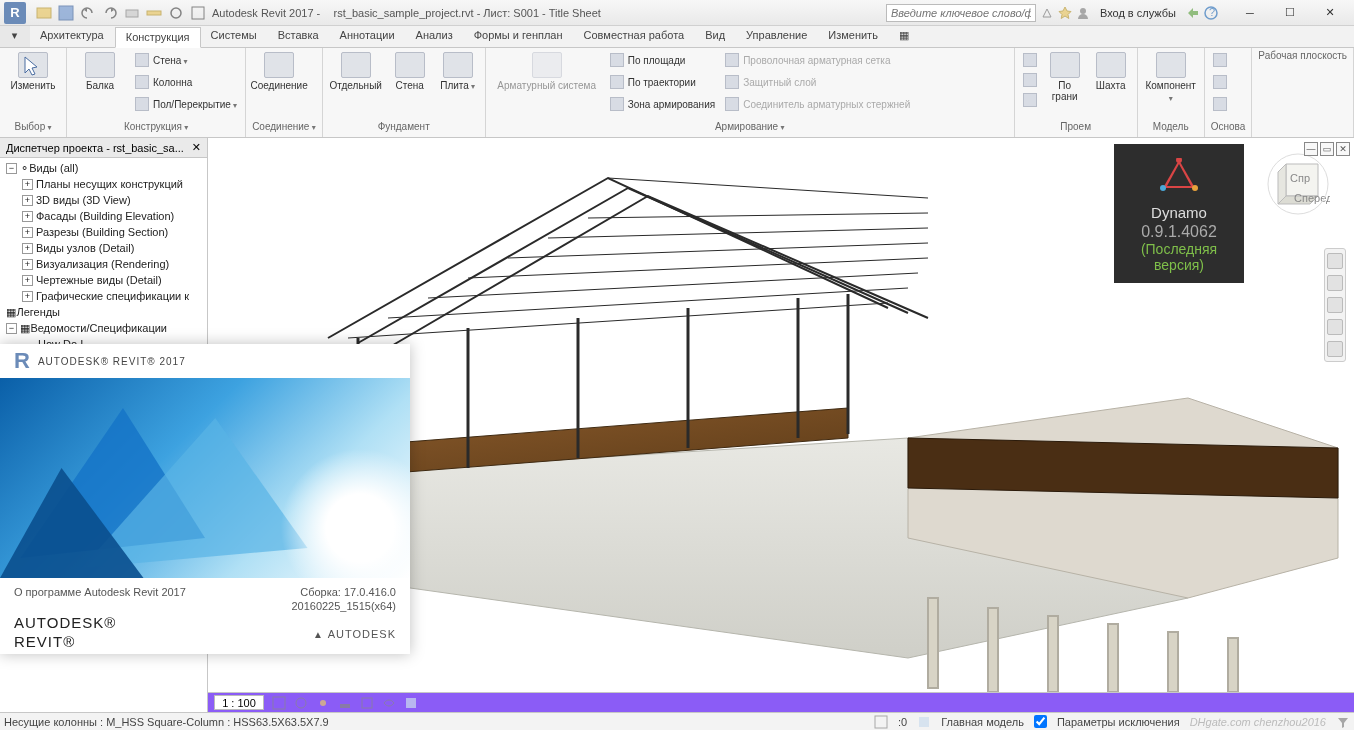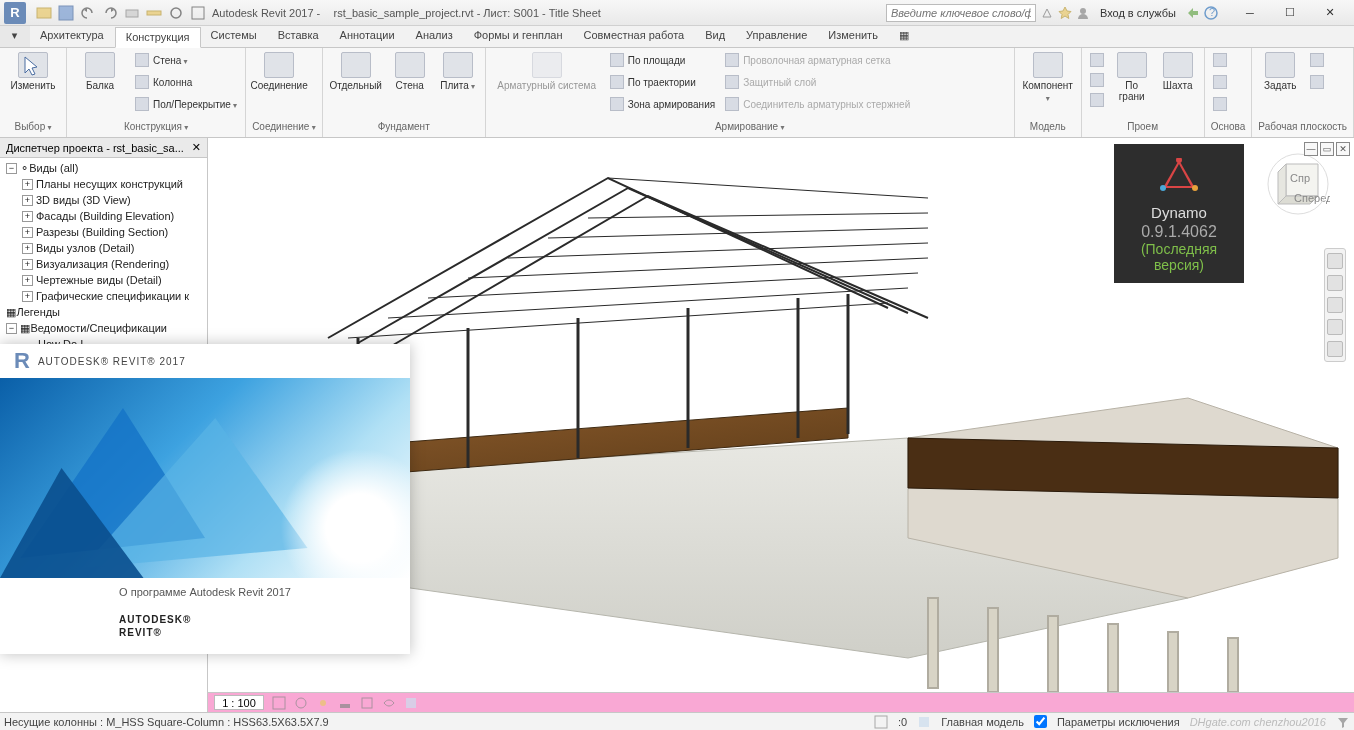--- a/index.html
+++ b/index.html
@@ -54,43 +54,43 @@
 .canvas { flex: 1; position: relative; background: #fff; overflow: hidden; }
 .model-svg { position: absolute; inset: 0; }
 
 
 .splash { position: absolute; left: 0; top: 344px; width: 410px; height: 310px; background: #fff; box-shadow: 0 0 14px rgba(0,0,0,.25); z-index: 20; }
 .splash-top { height: 34px; display: flex; align-items: center; padding: 0 14px; gap: 8px; }
 .splash-top .r { font-size: 22px; font-weight: bold; color: #6b8bb8; }
 .splash-top .t { font-size: 10px; letter-spacing: 1px; color: #444; }
 .splash-img { height: 200px; background: linear-gradient(135deg,#0a5fa8,#3da2e0 40%,#b0e0f5 70%,#fff); position: relative; overflow: hidden; }
 .splash-glow { position: absolute; right: -30px; bottom: -30px; width: 160px; height: 160px; background: radial-gradient(circle,#fff 0%,#fff 30%,rgba(255,255,255,0) 70%); }
-.splash-bot { padding: 8px 14px; display: flex; justify-content: center; font-size: 10px; color: #555; }
+.splash-bot { padding: 8px 14px; display: flex; justify-content: space-between; font-size: 10px; color: #555; }
 .splash-bot .col { display: flex; flex-direction: column; gap: 2px; }
-.splash-bot .brand { font-size: 10px; letter-spacing: 1px; color: #222; font-weight: bold; }
+.splash-bot .brand { font-size: 15px; letter-spacing: 1px; color: #222; }
 .splash-bot .auth { font-size: 10px; letter-spacing: 1px; }
 
 
 .dynamo { position: absolute; right: 110px; top: 6px; width: 130px; background: #2d2d2d; color: #ddd; padding: 14px 8px 10px; text-align: center; z-index: 10; }
 .dynamo .logo { width: 40px; height: 40px; margin: 0 auto 6px; position: relative; }
 .dynamo .name { font-size: 15px; color: #ddd; margin-bottom: 2px; }
 .dynamo .ver { font-size: 16px; color: #aaa; }
 .dynamo .note { font-size: 14px; color: #7fbf4a; }
 
 
 .viewcube { position: absolute; right: 24px; top: 14px; width: 64px; height: 64px; z-index: 5; }
 .navbar-right { position: absolute; right: 8px; top: 110px; width: 22px; background: #f3f3f3; border: 1px solid #ccc; border-radius: 3px; display: flex; flex-direction: column; gap: 6px; padding: 4px 2px; z-index: 5; }
 .navbar-right .nb { width: 16px; height: 16px; background: #e2e2e2; border: 1px solid #bbb; border-radius: 2px; }
 
 
 .view-ctrl { position: absolute; right: 4px; top: 4px; display: flex; gap: 2px; z-index: 6; }
 .view-ctrl .vc { width: 14px; height: 14px; border: 1px solid #888; font-size: 9px; text-align: center; line-height: 12px; color: #555; background: #f8f8f8; }
 
 
-.viewbar { position: absolute; left: 0; bottom: 0; height: 20px; background: #f9a8d4; border-top: 1px solid #c7c7c7; display: flex; align-items: center; padding: 0 6px; gap: 8px; font-size: 10px; color: #555; width: 100%; z-index: 4; }
+.viewbar { position: absolute; left: 0; bottom: 0; height: 20px; background: #8b5cf6; border-top: 1px solid #c7c7c7; display: flex; align-items: center; padding: 0 6px; gap: 8px; font-size: 10px; color: #555; width: 100%; z-index: 4; }
 .viewbar .scale-in { width: 50px; height: 15px; border: 1px solid #bbb; text-align: center; }
 .viewbar .vbic { width: 14px; height: 14px; opacity: .7; }
 
 
 .statusbar { height: 18px; background: #f3f3f3; border-top: 1px solid #c7c7c7; display: flex; align-items: center; font-size: 10px; color: #444; padding: 0 4px; gap: 10px; }
 .statusbar .spacer { flex: 1; }
 .statusbar .sic { width: 14px; height: 14px; opacity: .7; }
 .watermark { color: #bbb; font-style: italic; }
 </style>
 </head>
@@ -275,85 +275,71 @@
             <div class="ic"></div>
             <div class="lbl">Соединитель арматурных стержней</div>
           </div>
       </div>
     </div>
     <div class="panel-title drop">Армирование</div>
   </div>
 
   <div class="panel">
     <div class="panel-body">
+      <div class="stack" style="gap:0">
+        <div class="smallbtn">
+            <div class="ic"></div>
+          </div>
+        <div class="smallbtn">
+            <div class="ic"></div>
+          </div>
+        <div class="smallbtn">
+            <div class="ic"></div>
+          </div>
+      </div>
+      <div class="bigbtn" style="width:40px">
+          <div class="ic"></div>
+          <div class="lbl">По грани</div>
+        </div>
+      <div class="bigbtn" style="width:40px">
+          <div class="ic"></div>
+          <div class="lbl">Шахта</div>
+        </div>
+    </div>
+    <div class="panel-title">Проем</div>
+  </div>
+
+  <div class="panel">
+    <div class="panel-body">
       <div class="bigbtn">
           <div class="ic"></div>
           <div class="lbl drop">Компонент</div>
         </div>
     </div>
     <div class="panel-title">Модель</div>
   </div>
 
   <div class="panel">
     <div class="panel-body">
-      <div class="stack" style="gap:0">
-        <div class="smallbtn">
-            <div class="ic"></div>
-          </div>
-        <div class="smallbtn">
-            <div class="ic"></div>
-          </div>
-        <div class="smallbtn">
-            <div class="ic"></div>
-          </div>
-      </div>
-      <div class="bigbtn" style="width:40px">
-          <div class="ic"></div>
-          <div class="lbl">По грани</div>
-        </div>
-      <div class="bigbtn" style="width:40px">
-          <div class="ic"></div>
-          <div class="lbl">Шахта</div>
-        </div>
-    </div>
-    <div class="panel-title">Проем</div>
-  </div>
-
-  <div class="panel">
-    <div class="panel-body">
       <div class="stack">
         <div class="smallbtn">
             <div class="ic"></div>
           </div>
         <div class="smallbtn">
             <div class="ic"></div>
           </div>
         <div class="smallbtn">
             <div class="ic"></div>
           </div>
       </div>
     </div>
     <div class="panel-title">Основа</div>
   </div>
 
   <div class="panel">
-    <div class="panel-body">
-      <div class="bigbtn" style="width:44px">
-          <div class="ic"></div>
-          <div class="lbl">Задать</div>
-        </div>
-      <div class="stack">
-        <div class="smallbtn">
-            <div class="ic"></div>
-          </div>
-        <div class="smallbtn">
-            <div class="ic"></div>
-          </div>
-      </div>
-    </div>
     <div class="panel-title">Рабочая плоскость</div>
   </div>
 </div>
 
 <div class="content">
   <div class="browser">
     <div class="browser-title">
       <span>Диспетчер проекта - rst_basic_sa...</span>
       <span>✕</span>
     </div>
@@ -536,20 +522,26 @@
         <polygon points="0,200 60,90 140,200" fill="#0a4f8e" opacity=".9"></polygon>
       </svg>
       <div class="splash-glow"></div>
     </div>
     <div class="splash-bot">
       <div class="col">
         <span>О программе Autodesk Revit 2017</span>
         <br>
         <span class="brand">AUTODESK®</span>
         <span class="brand">REVIT®</span>
+      </div>
+      <div class="col" style="text-align:right">
+        <span><span>Сборка:</span> <span>17.0.416.0</span></span>
+        <span>20160225_1515(x64)</span>
+        <br>
+        <span class="auth">▲ <span>AUTODESK</span></span>
       </div>
     </div>
   </div>
 </div>
 
 <div class="statusbar">
   <span>Несущие колонны : M_HSS Square-Column : HSS63.5X63.5X7.9</span>
   <div class="spacer"></div>
   <svg class="sic">
       <rect x="1" y="1" width="12" height="12" fill="none" stroke="#888"></rect>

